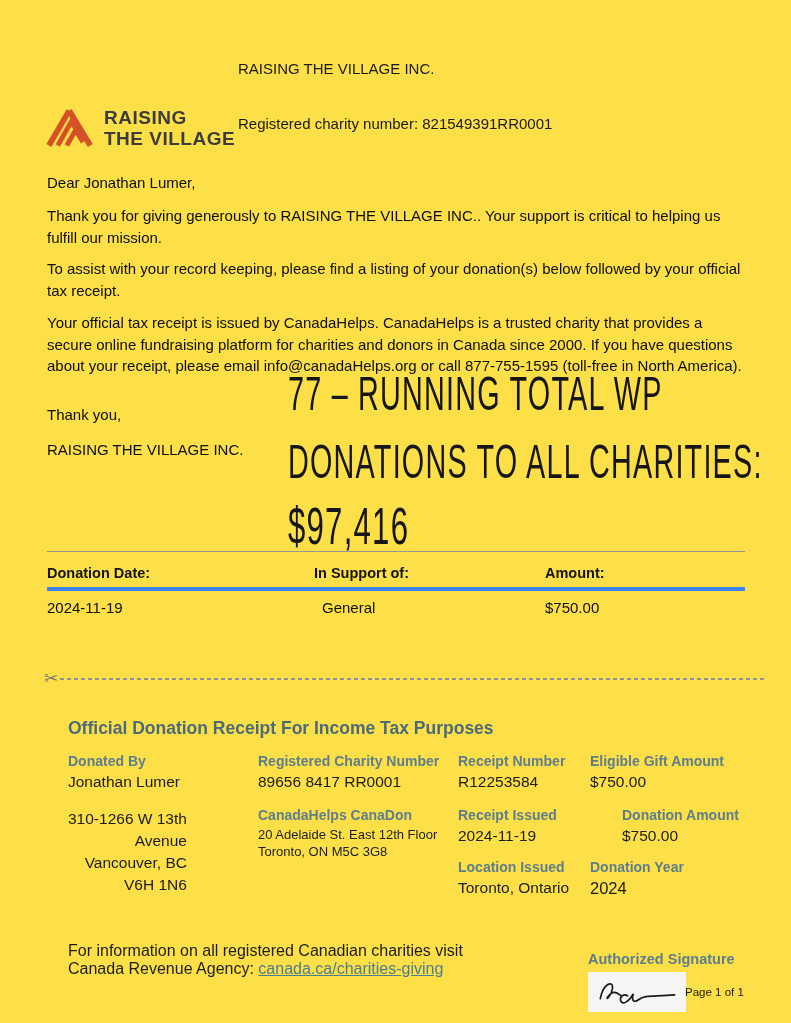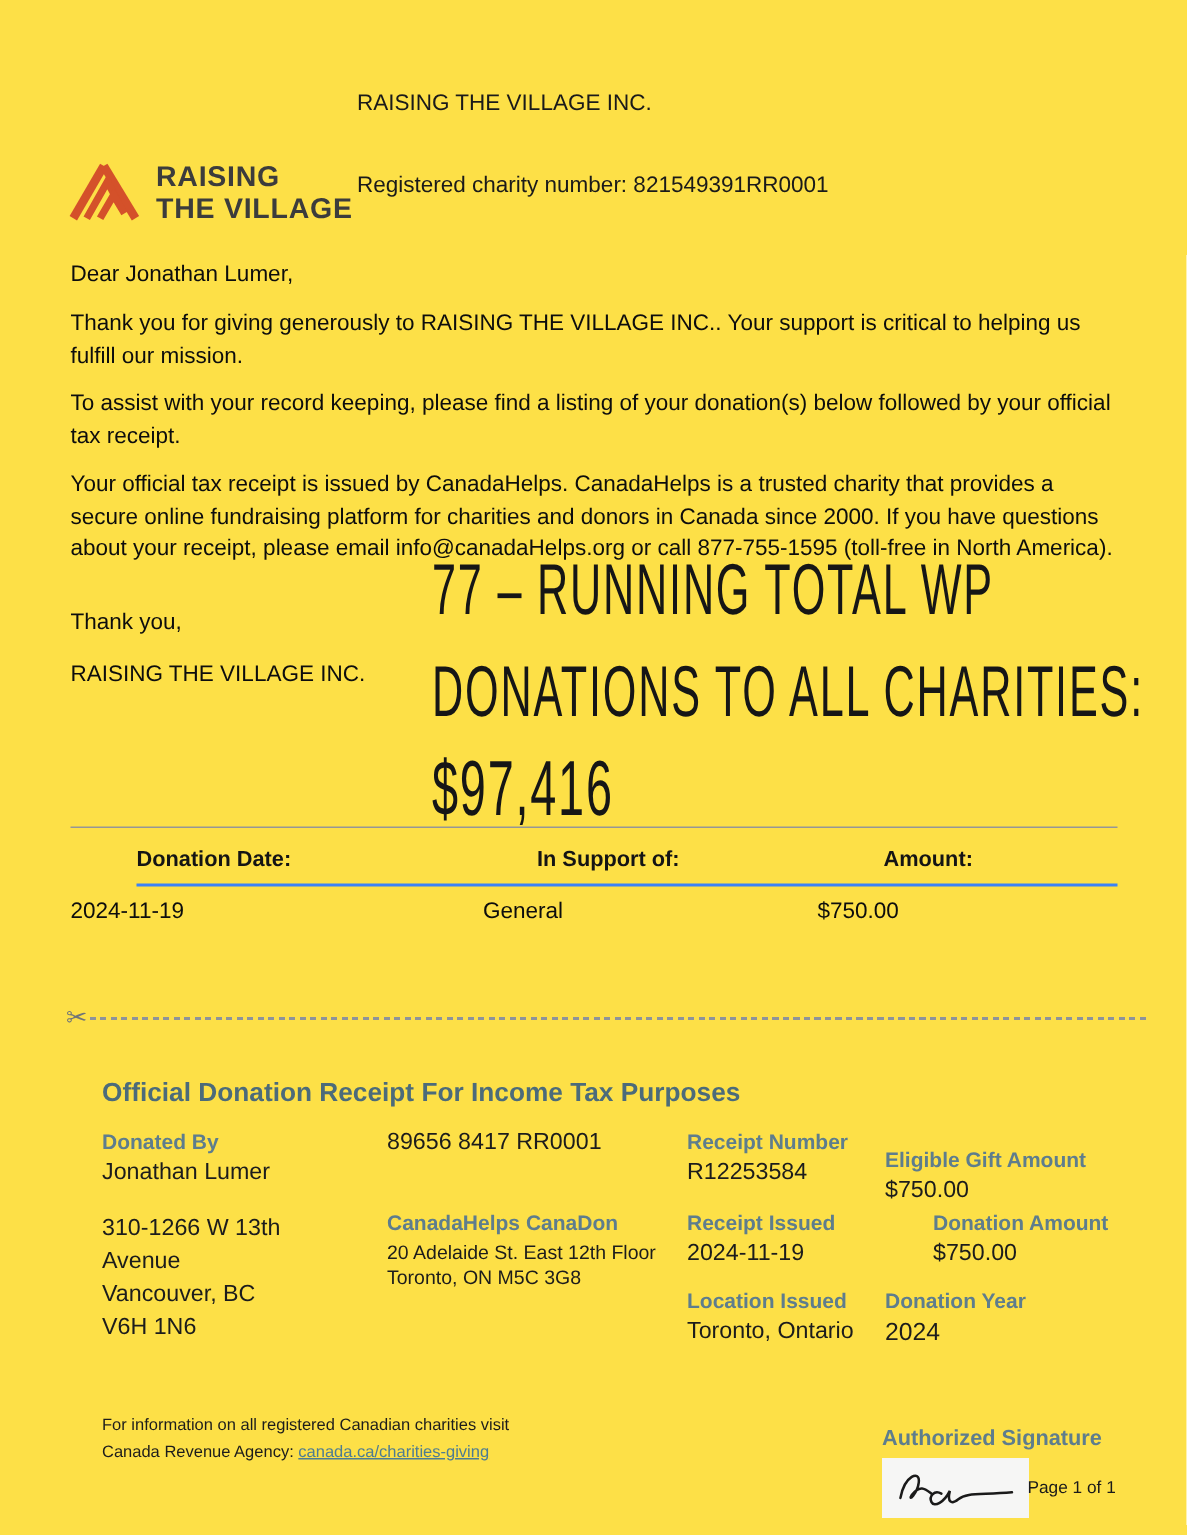--- a/index.html
+++ b/index.html
@@ -37,47 +37,47 @@
     color:#161616; white-space:nowrap; line-height:1;
     transform:scaleX(0.6); transform-origin:left top;
   }
   .hand1 { left:288px; top:370px; }
   .hand2 { left:288px; top:438px; }
   .hand3 { left:288px; top:500px; font-size:52px; }
 
   
   .donation-heading { left:47px; top:520px; font-size:17px; font-weight:bold; color:#5e7d8d; }
   .donation-table { left:47px; top:551px; width:698px; border-top:1px solid #969696; }
-  .dt-header { position:relative; height:39px; border-bottom:2px solid #3b82f6;margin-left:44px; }
+  .dt-header { position:relative; height:39px; border-bottom:4px solid #3b82f6; }
   .dt-header span { position:absolute; top:13px; font-size:14.5px; font-weight:bold; color:#141414; }
   .dt-h-date { left:0; }
   .dt-h-support { left:267px; }
   .dt-h-amount { left:498px; }
   .dt-row { position:relative; height:30px; }
   .dt-row span { position:absolute; top:8px; font-size:15px; color:#0d0d0d; }
   .dt-c-date { left:0; }
   .dt-c-support { left:275px; }
   .dt-c-amount { left:498px; }
 
   
   .cutline { left:44px; top:670px; width:722px; display:flex; align-items:center; }
   .scissors { font-size:17px; color:#6f7478; line-height:1; flex:0 0 auto; }
   .dashes { flex:1 1 auto; height:2px; margin-left:2px;
     background:repeating-linear-gradient(90deg, #8e9499 0 4px, transparent 4px 7px); }
 
   
   .receipt-title { left:68px; top:718px; font-size:17.5px; font-weight:bold; color:#4c6b7a; }
   .fgroup .flabel { font-size:14px; font-weight:bold; color:#5e7d8d; line-height:18px; margin-bottom:2px; }
   .fgroup .fvalue { font-size:15.5px; color:#1c1c1c; line-height:20px; }
-  .addr-block { font-size:15.5px; color:#1c1c1c; line-height:22px; }
+  .addr-block { font-size:15.5px; color:#1c1c1c; line-height:22px;text-align:right; }
   .issuer-addr { font-size:13px; color:#1c1c1c; line-height:17px; }
   .sig-box { margin-top:4px; width:98px; height:40px; background:#f6f6f5; display:flex; align-items:center; justify-content:center; }
 
   
-  .footer-note { left:68px; top:942px; font-size:11px; line-height:17.5px; color:#1c1c1c; }
+  .footer-note { left:68px; top:942px; font-size:16px; line-height:17.5px; color:#1c1c1c; }
   .cra-link { color:#4d7c93; text-decoration:underline; cursor:pointer; }
   .page-indicator { left:685px; top:986px; font-size:11.5px; color:#1a1a1a; }
 </style>
 </head>
 <body>
 
 <div class="page">
 
   <div class="abs org-title">RAISING THE VILLAGE INC.</div>
 
@@ -136,20 +136,21 @@
   </div>
 
   <div class="abs addr-block" style="left:68px; top:808px;">
     <div>310-1266 W 13th</div>
     <div>Avenue</div>
     <div>Vancouver, BC</div>
     <div>V6H 1N6</div>
   </div>
 
   <div class="abs fgroup" style="left:258px; top:752px;">
+    <div class="flabel">Registered Charity Number</div>
     <div class="fvalue">89656 8417 RR0001</div>
   </div>
 
   <div class="abs fgroup" style="left:258px; top:806px;">
     <div class="flabel">CanadaHelps CanaDon</div>
     <div class="issuer-addr">
       <div>20 Adelaide St. East 12th Floor</div>
       <div>Toronto, ON M5C 3G8</div>
     </div>
   </div>
@@ -162,21 +163,21 @@
   <div class="abs fgroup" style="left:458px; top:806px;">
     <div class="flabel">Receipt Issued</div>
     <div class="fvalue">2024-11-19</div>
   </div>
 
   <div class="abs fgroup" style="left:458px; top:858px;">
     <div class="flabel">Location Issued</div>
     <div class="fvalue">Toronto, Ontario</div>
   </div>
 
-  <div class="abs fgroup" style="left:590px; top:752px;margin-top:12px;">
+  <div class="abs fgroup" style="left:590px; top:752px;">
     <div class="flabel">Eligible Gift Amount</div>
     <div class="fvalue">$750.00</div>
   </div>
 
   <div class="abs fgroup" style="left:590px; top:806px;margin-left:32px;">
     <div class="flabel">Donation Amount</div>
     <div class="fvalue">$750.00</div>
   </div>
 
   <div class="abs fgroup" style="left:590px; top:858px;">

